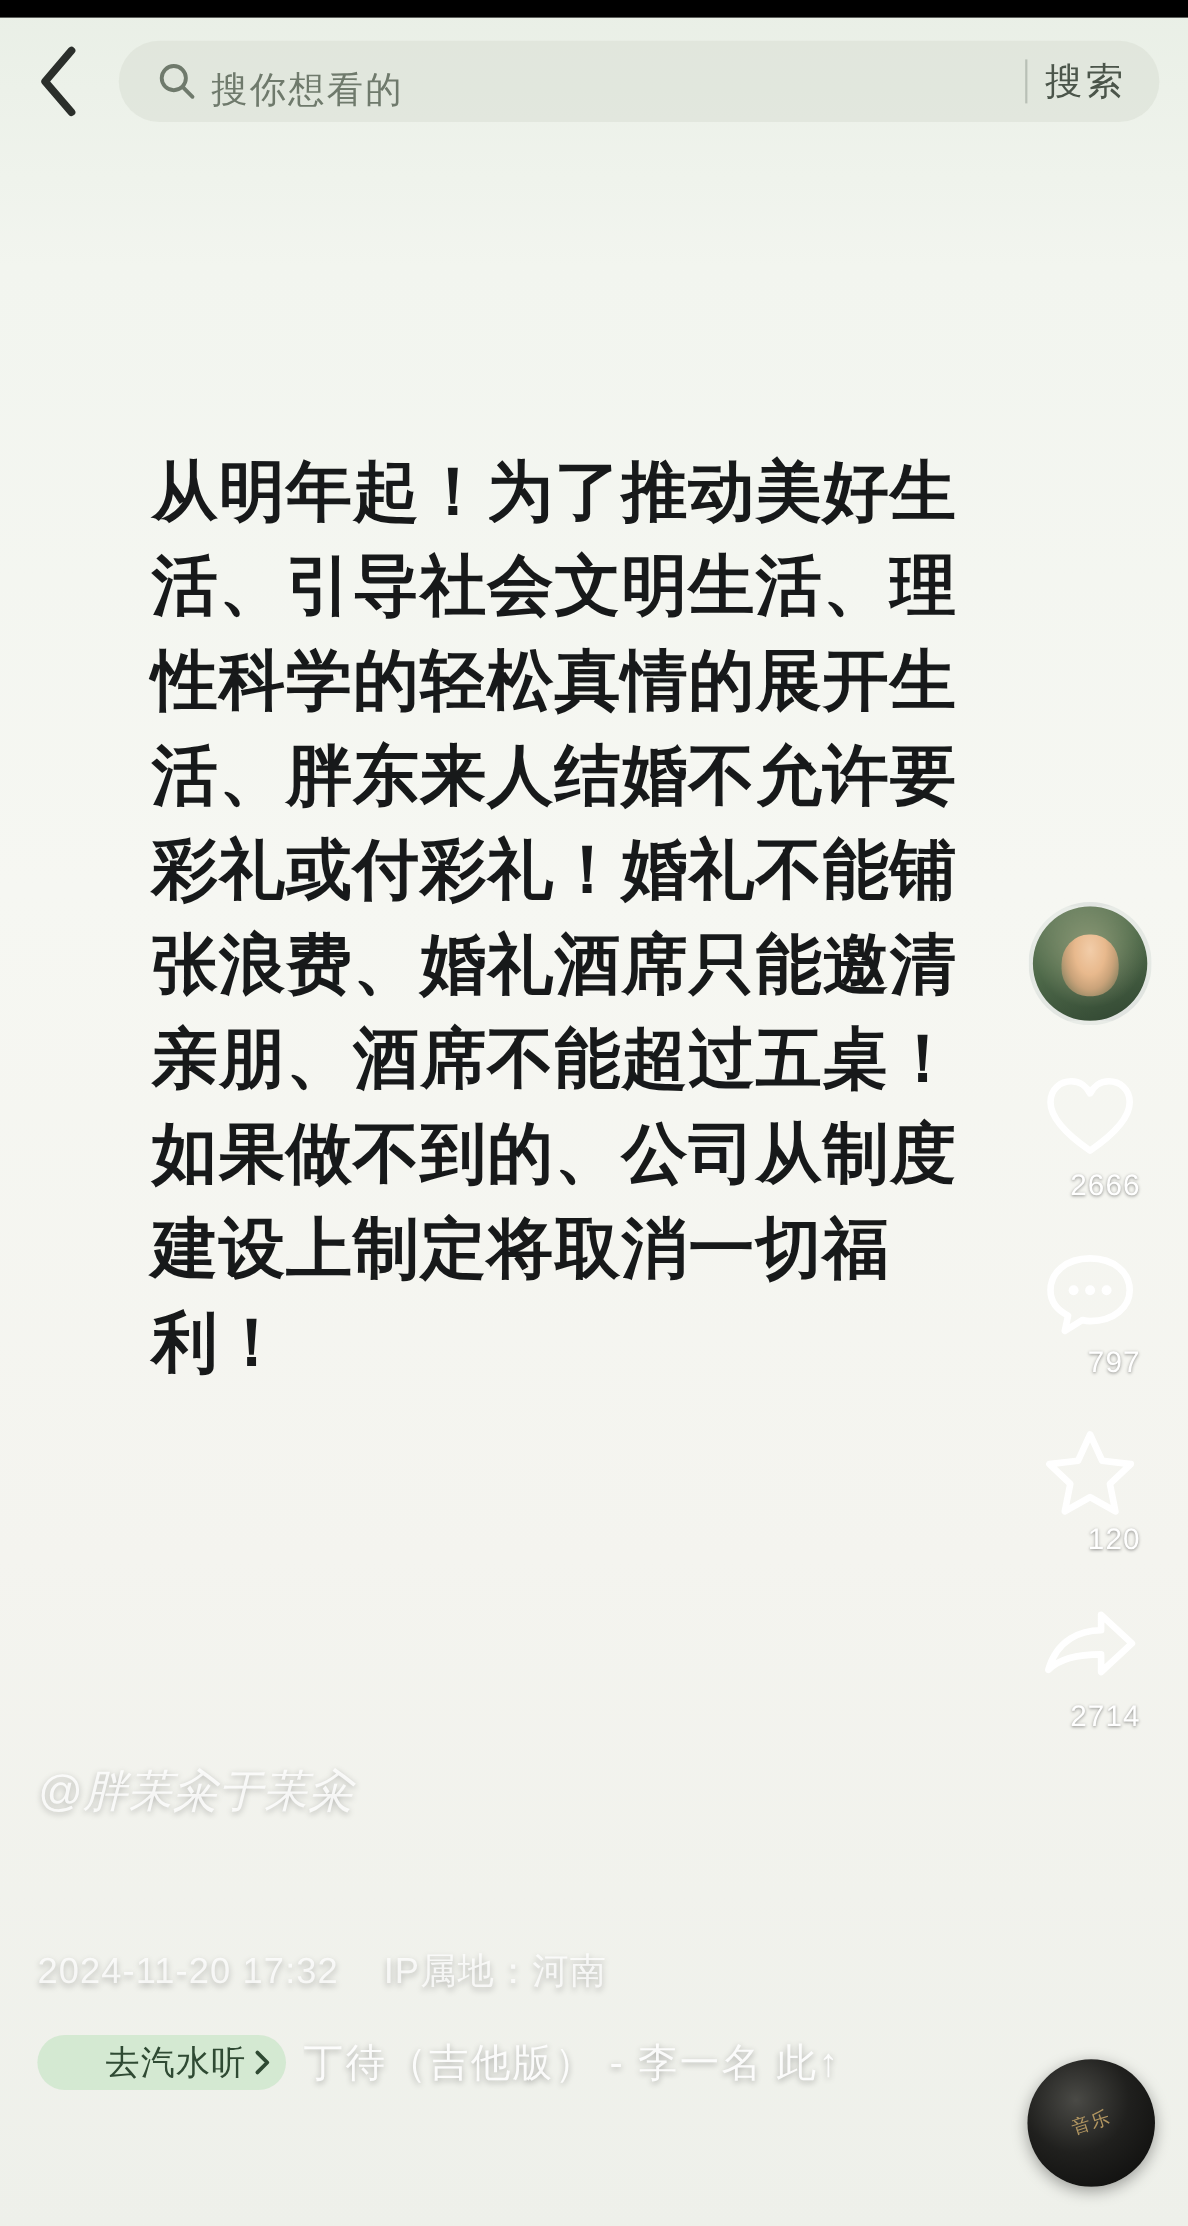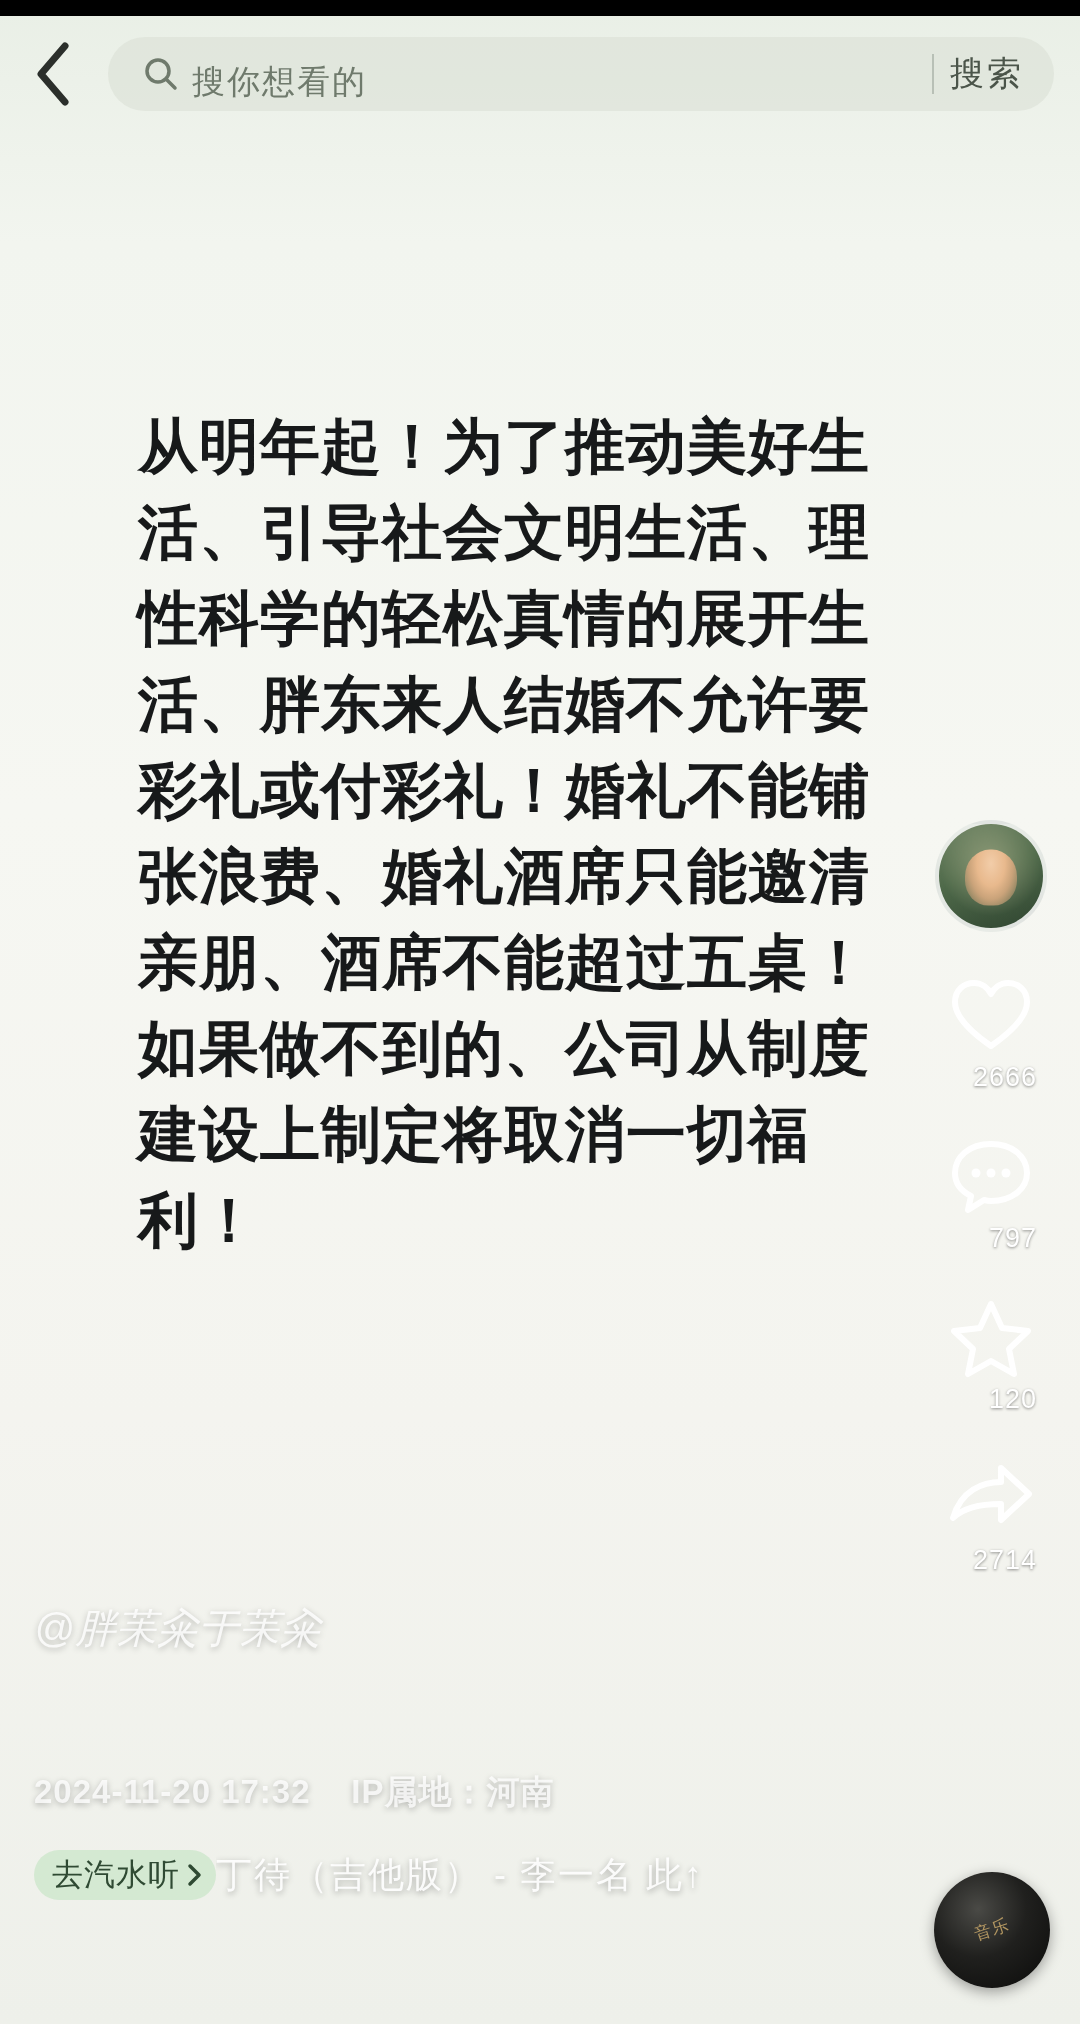--- a/index.html
+++ b/index.html
@@ -167,21 +167,20 @@
   }
   .timestamp {
     position: absolute;
     left: 34px;
     top: 1770px;
     font-size: 33px;
     color: rgba(255,255,255,0.78);
     text-shadow: 0 2px 6px rgba(0,0,0,0.25);
     letter-spacing: 1px;
     white-space: nowrap;
-    font-weight: bold;
   }
   .bottom-row {
     position: absolute;
     left: 34px;
     top: 1850px;
     display: flex;
     align-items: center;
     width: 900px;
   }
   .music-chip {
@@ -190,27 +189,29 @@
     background: rgba(190, 225, 190, 0.55);
     border-radius: 26px;
     height: 50px;
     padding: 0 12px 0 18px;
     flex: none;
   }
   .music-chip-text {
     font-size: 31px;
     color: #2f4a33;
     letter-spacing: 1px;
+    margin-left: 44px;
   }
   .chip-chevron {
     margin-left: 6px;
     display: flex;
     align-items: center;
   }
   .music-title {
+    margin-left: 16px;
     font-size: 36px;
     color: rgba(255,255,255,0.9);
     text-shadow: 0 2px 6px rgba(0,0,0,0.3);
     letter-spacing: 2px;
     white-space: nowrap;
     overflow: hidden;
   }
   .disc {
     position: absolute;
     right: 30px;

